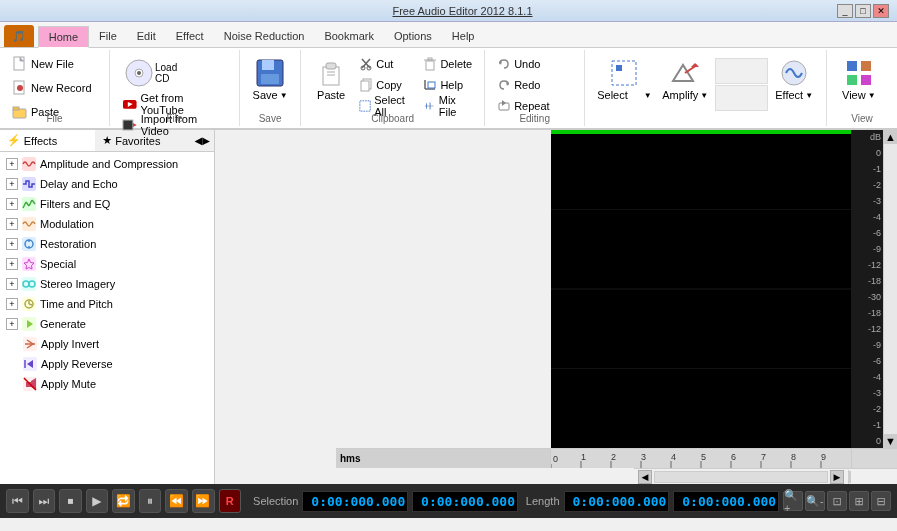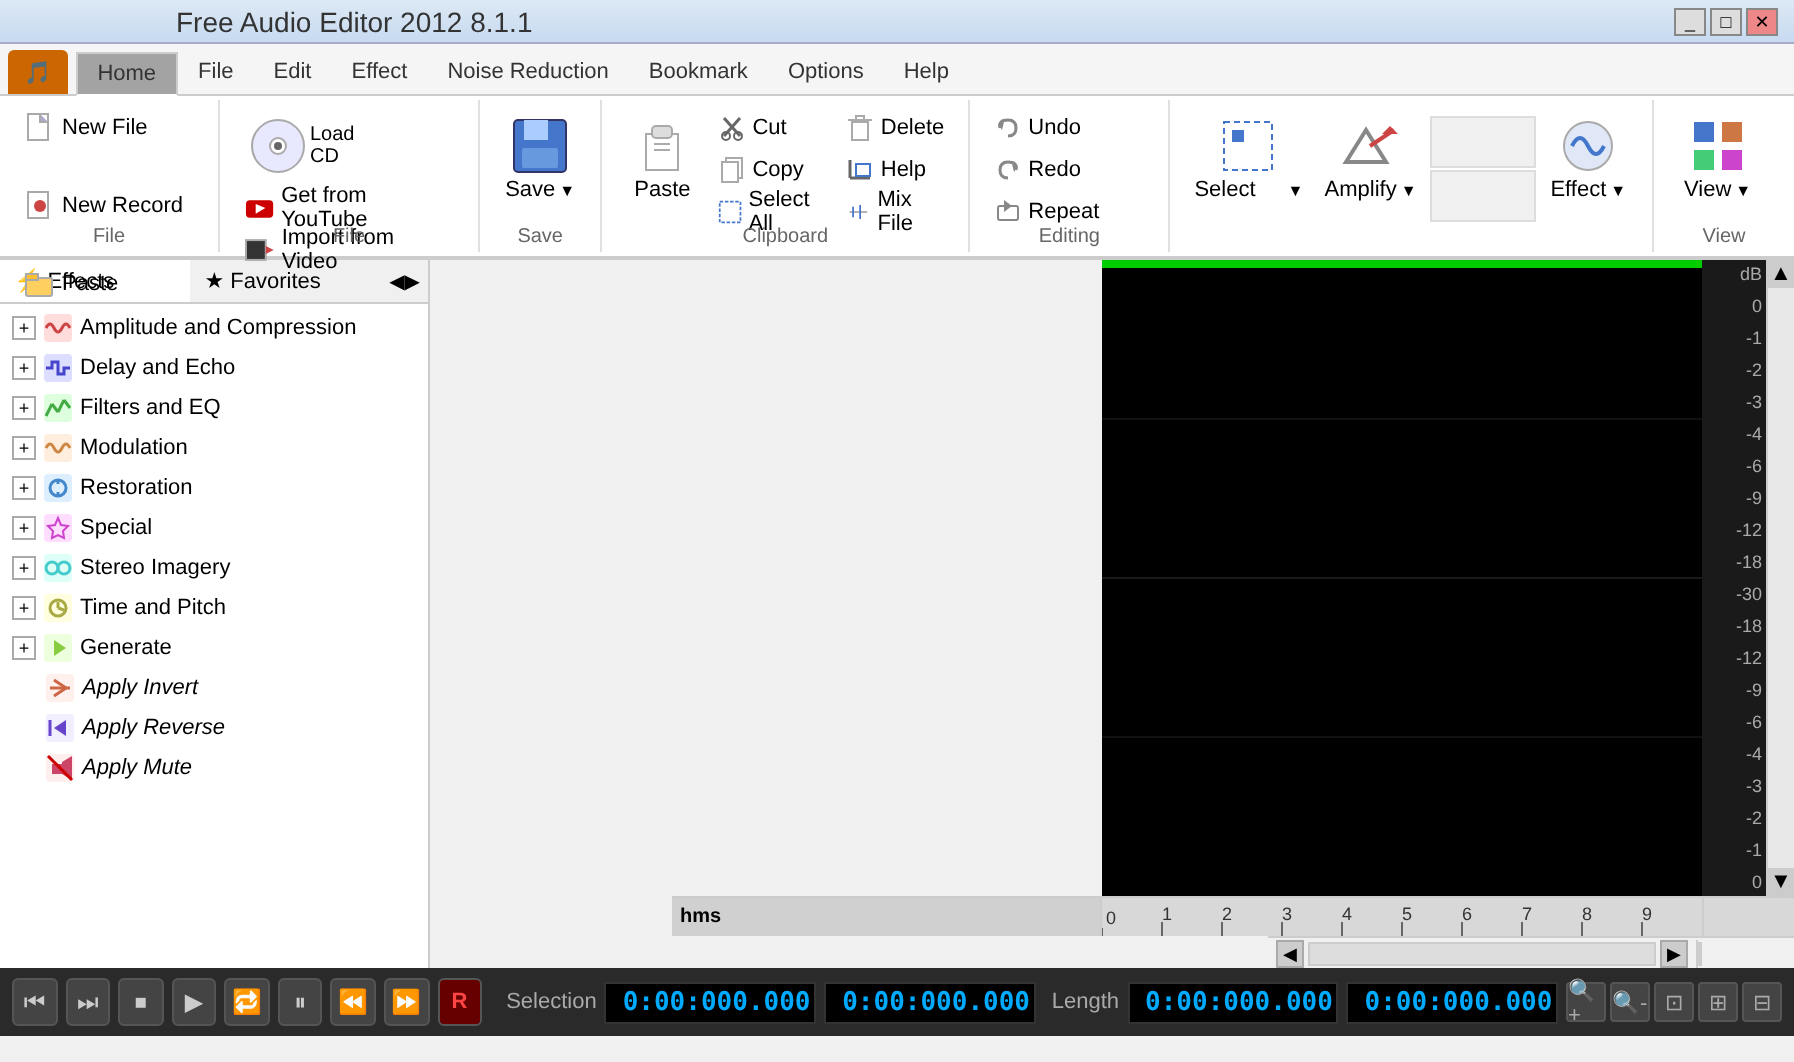--- a/index.html
+++ b/index.html
@@ -1,28 +1,28 @@
 <!DOCTYPE html>
 <html><head>
   <meta charset="utf-8">
   <style>
     * { margin: 0; padding: 0; box-sizing: border-box; }
     body { font-family: 'Segoe UI', Tahoma, Arial, sans-serif; font-size: 11px; background: #f0f0f0; width: 897px; height: 531px; overflow: hidden; }
 
     
     .title-bar { background: linear-gradient(to bottom, #dde9f5, #c7daf0); height: 22px; display: flex; align-items: center; justify-content: space-between; padding: 0 8px; border-bottom: 1px solid #aac; }
-    .title-bar-text { flex: 1; text-align: left; font-size: 14px; color: #333; }
+    .title-bar-text { flex: 1; text-align: center; font-size: 11px; color: #333; text-decoration: underline; }
     .title-bar-controls { display: flex; gap: 2px; }
     .title-bar-btn { width: 16px; height: 14px; border: 1px solid #888; background: #ddd; font-size: 9px; display: flex; align-items: center; justify-content: center; cursor: pointer; }
 
     
     .ribbon-tabs { background: #f5f5f5; display: flex; align-items: flex-end; padding: 0 4px; border-bottom: 1px solid #ccc; height: 26px; }
     .office-btn { background: #cc6600; color: white; padding: 2px 8px; font-size: 11px; margin-right: 4px; border-radius: 3px 3px 0 0; cursor: pointer; height: 22px; display: flex; align-items: center; }
     .tab-btn { padding: 3px 10px; cursor: pointer; background: transparent; border: none; font-size: 11px; color: #333; height: 22px; display: flex; align-items: center; }
-    .tab-btn.active { background: #a3a3a3; border: 1px solid #ccc; border-bottom: 1px solid white; margin-bottom: -1px; }
+    .tab-btn.active { background: #f9a8d4; border: 1px solid #ccc; border-bottom: 1px solid white; margin-bottom: -1px; }
 
     
     .ribbon { background: white; border-bottom: 2px solid #ccc; display: flex; padding: 2px 0; height: 82px; }
     .ribbon-group { display: flex; flex-direction: column; border-right: 1px solid #e0e0e0; padding: 2px 4px; position: relative; }
     .ribbon-group-label { font-size: 10px; color: #666; text-align: center; position: absolute; bottom: 2px; left: 0; right: 0; }
     .ribbon-items { display: flex; align-items: flex-start; padding: 2px 4px; flex: 1; }
     .ribbon-item-large { display: flex; flex-direction: column; align-items: center; padding: 2px 6px; cursor: pointer; border: 1px solid transparent; min-width: 44px; }
     .ribbon-item-small { display: flex; align-items: center; gap: 3px; padding: 2px 4px; cursor: pointer; font-size: 11px; height: 20px; }
 
     
@@ -31,21 +31,21 @@
 
     
     .main-content { display: flex; height: 354px; }
     .left-panel { width: 215px; background: white; border-right: 1px solid #ccc; display: flex; flex-direction: column; }
     .left-panel-tabs { display: flex; background: #f0f0f0; border-bottom: 1px solid #ccc; }
     .left-tab { flex: 1; padding: 3px 6px; font-size: 11px; cursor: pointer; display: flex; align-items: center; gap: 3px; border: 1px solid transparent; }
     .left-tab.active { background: white; border-bottom: 1px solid white; }
     .left-panel-content { flex: 1; overflow-y: auto; padding: 2px; }
     .tree-item { display: flex; align-items: center; gap: 3px; padding: 2px 4px; cursor: pointer; font-size: 11px; }
     .tree-item .expand { width: 12px; height: 12px; border: 1px solid #aaa; display: flex; align-items: center; justify-content: center; font-size: 9px; }
-    .tree-child { padding-left: 20px; font-style: italic; }
+    .tree-child { padding-left: 20px; }
     .db-scale { width: 30px; background: #1a1a1a; display: flex; flex-direction: column; justify-content: space-between; padding: 2px 2px; }
     .db-label { font-size: 9px; color: #aaa; text-align: right; }
     .waveform-inner { flex: 1; background: #000; position: relative; overflow: hidden; }
 
     
     .timeline-area { height: 20px; background: #e8e8e8; border-top: 1px solid #ccc; display: flex; }
     .timeline-ruler { flex: 1; background: #d8d8d8; position: relative; overflow: hidden; display: flex; align-items: center; }
 
     
     .hscroll { height: 16px; background: #f0f0f0; border-top: 1px solid #ccc; display: flex; align-items: center; }
@@ -81,21 +81,21 @@
   <div class="tab-btn">Effect</div>
   <div class="tab-btn">Noise Reduction</div>
   <div class="tab-btn">Bookmark</div>
   <div class="tab-btn">Options</div>
   <div class="tab-btn">Help</div>
 </div>
 
 <div class="ribbon">
 
   <div class="ribbon-group group-file">
-    <div class="ribbon-items" style="flex-direction:column; gap:19px; padding-bottom:16px;">
+    <div class="ribbon-items" style="flex-direction:column; gap:4px; padding-bottom:16px;">
       <div class="ribbon-item-small">
         <svg width="16" height="16" viewBox="0 0 16 16">
             <rect x="2" y="1" width="10" height="13" fill="white" stroke="#aaa"></rect>
             <path d="M8 1 L12 5 L8 5 Z" fill="#aac"></path>
             <polyline points="8,1 8,5 12,5" fill="none" stroke="#aaa"></polyline>
           </svg>
         <span>New File</span>
       </div>
       <div class="ribbon-item-small">
         <svg width="16" height="16" viewBox="0 0 16 16">

